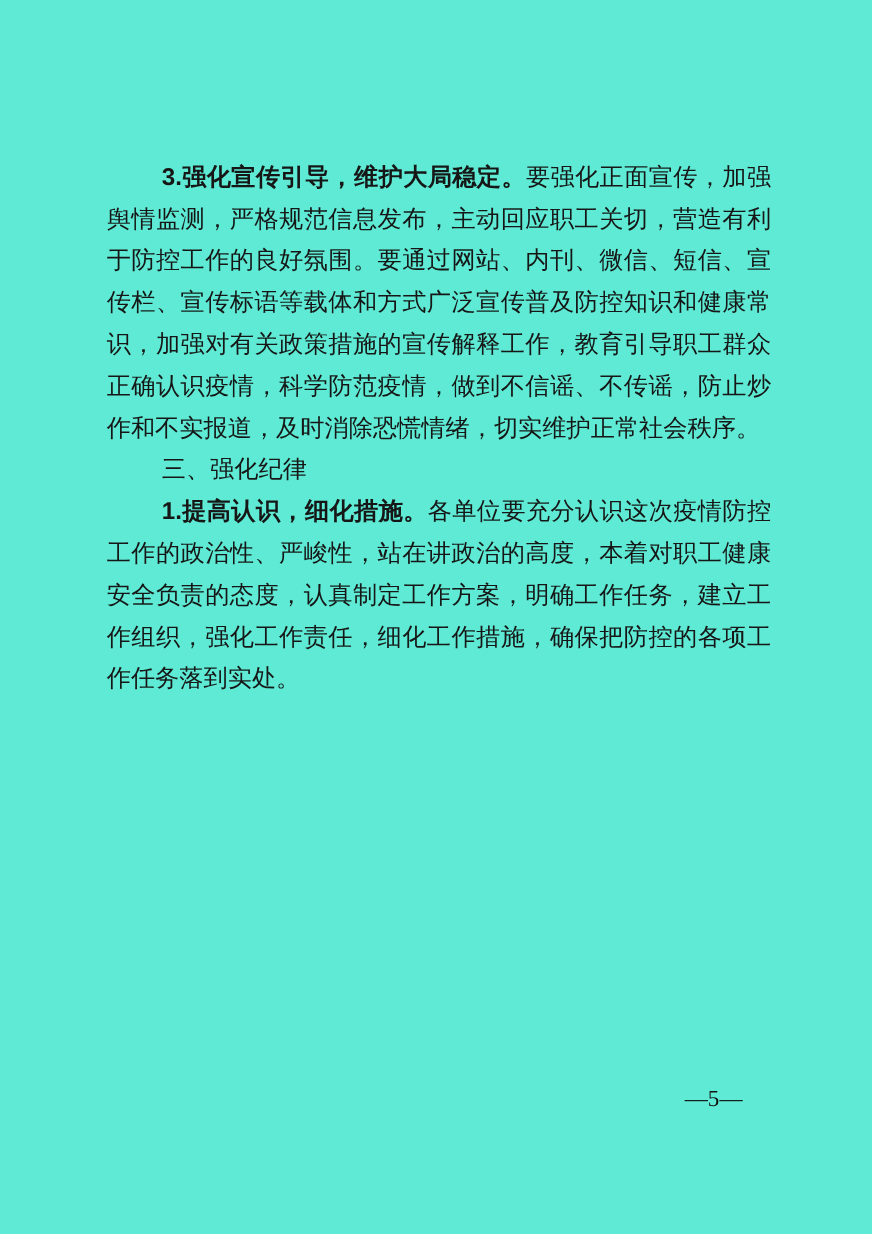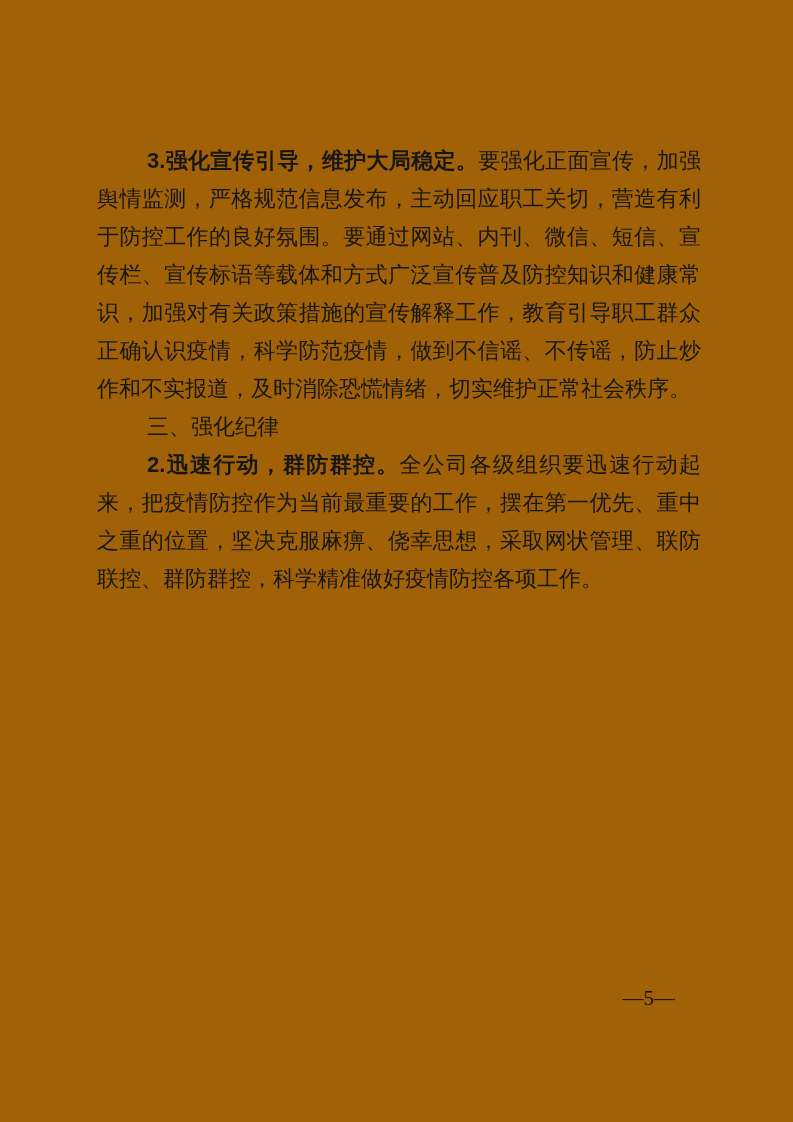--- a/index.html
+++ b/index.html
@@ -10,21 +10,21 @@
     width: 793px;
     height: 1122px;
     background: #ffffff;
     position: relative;
     overflow: hidden;
     font-family: "Liberation Sans", sans-serif;
   }
   .page {
     position: absolute;
     inset: 0;
-    background: #a16207;
+    background: #5eead4;
   }
   .content {
     position: absolute;
     left: 97px;
     top: 142px;
     width: 604px;
   }
   .para {
     margin: 0;
     font-size: 22px;
@@ -51,22 +51,22 @@
 </head>
 <body>
 
 <div class="page">
   <div class="content">
 
     <p class="para"><span class="lead">3.强化宣传引导，维护大局稳定。</span><span>要强化正面宣传，加强舆情监测，严格规范信息发布，主动回应职工关切，营造有利于防控工作的良好氛围。要通过网站、内刊、微信、短信、宣传栏、宣传标语等载体和方式广泛宣传普及防控知识和健康常识，加强对有关政策措施的宣传解释工作，教育引导职工群众正确认识疫情，科学防范疫情，做到不信谣、不传谣，防止炒作和不实报道，及时消除恐慌情绪，切实维护正常社会秩序。</span></p>
 
     <p class="para"><span class="lead"></span><span>三、强化纪律</span></p>
 
+    <p class="para"><span class="lead">1.提高认识，细化措施。</span><span>各单位要充分认识这次疫情防控工作的政治性、严峻性，站在讲政治的高度，本着对职工健康安全负责的态度，认真制定工作方案，明确工作任务，建立工作组织，强化工作责任，细化工作措施，确保把防控的各项工作任务落到实处。</span></p>
 
-    <p class="para"><span class="lead">2.迅速行动，群防群控。</span><span>全公司各级组织要迅速行动起来，把疫情防控作为当前最重要的工作，摆在第一优先、重中之重的位置，坚决克服麻痹、侥幸思想，采取网状管理、联防联控、群防群控，科学精准做好疫情防控各项工作。</span></p>
 
 
   </div>
 
   <div class="footer">
     <span class="page-number">—5—</span>
   </div>
 </div>
 
 </body></html>

